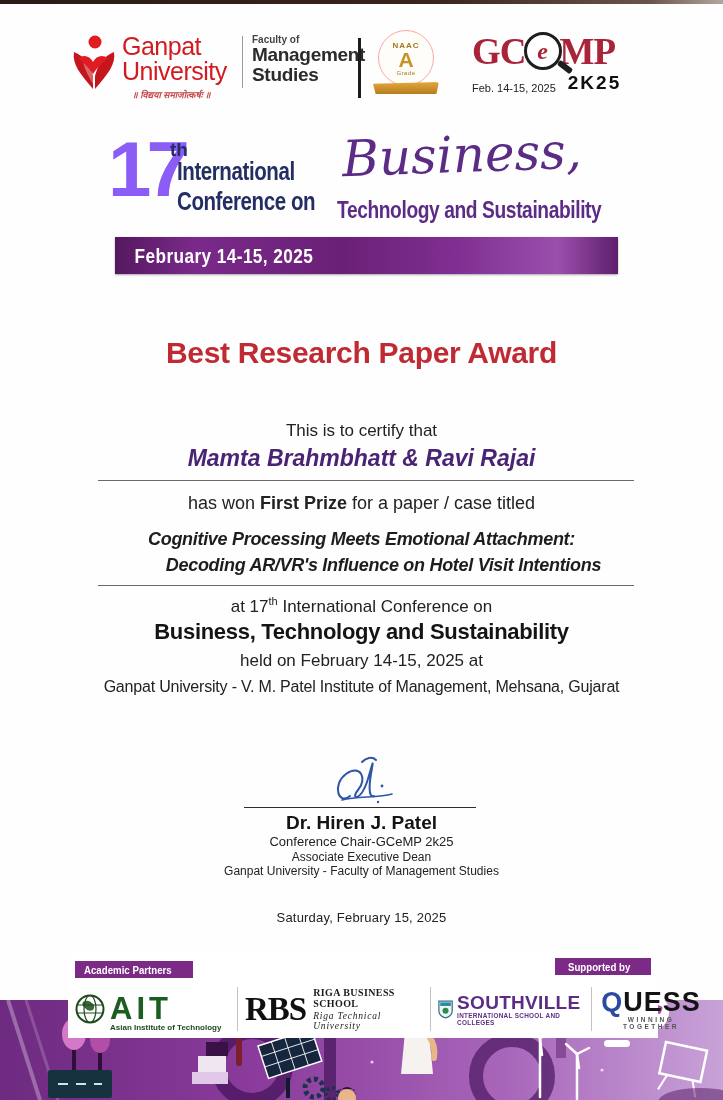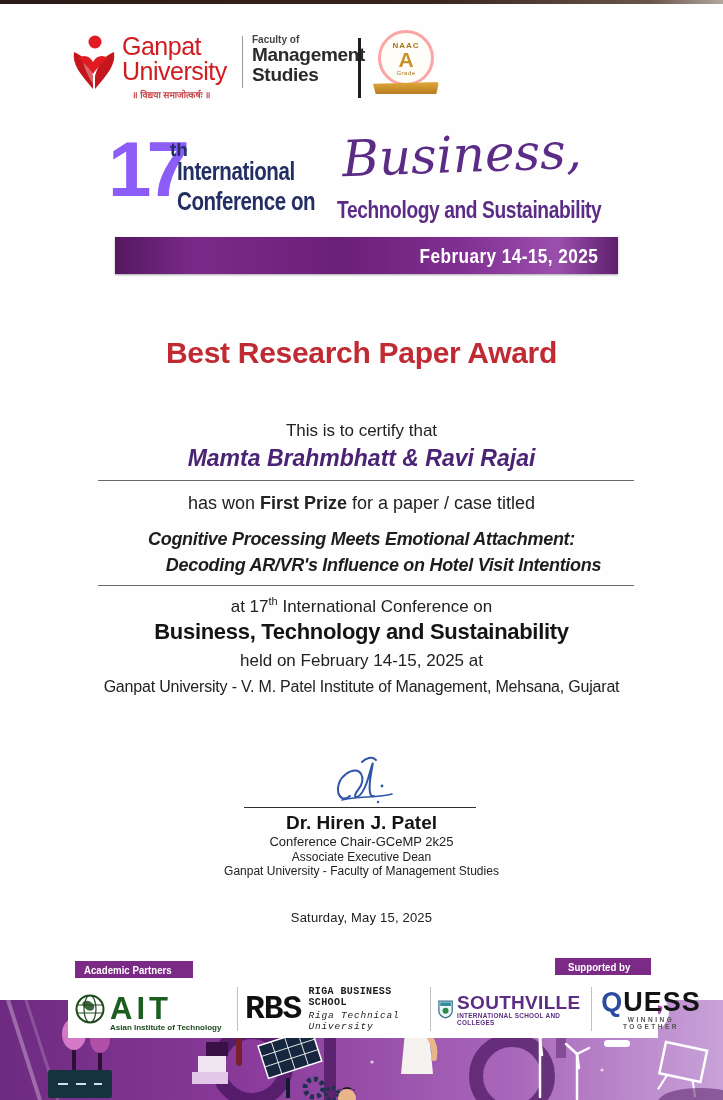--- a/index.html
+++ b/index.html
@@ -10,29 +10,29 @@
   }
   .scan-top { position:absolute; top:0; left:0; width:100%; height:4px;
     background:linear-gradient(90deg,#2b1a16 0%,#3a241c 60%,#6b554a 90%,#b3a79d 100%); }
 
   
   .header { position:absolute; top:30px; left:70px; width:590px; height:88px; }
   .ganpat { position:absolute; left:0; top:4px; display:flex; }
   .ganpat-icon { width:46px; height:58px; }
   .ganpat-text { margin-left:6px; color:#d11b21; font-weight:normal; font-size:25px;
     line-height:25px; letter-spacing:-0.5px; }
-  .ganpat-motto { color:#c5494d; font-size:9px; font-weight:bold; margin-top:4px; text-align:center; }
+  .ganpat-motto { color:#c5494d; font-size:9px; font-weight:bold; margin-top:4px; text-align:center;font-style:italic; }
   .vdiv1 { position:absolute; left:172px; top:6px; width:1px; height:52px; background:#9a9a9a; }
   .faculty { position:absolute; left:182px; top:4px; color:#2b2b2b; }
   .faculty .fsmall { font-size:10px; font-weight:bold; color:#444; }
   .faculty .fbig { font-size:19px; font-weight:bold; line-height:20px; letter-spacing:-0.3px; }
   .vdiv2 { position:absolute; left:288px; top:8px; width:2.5px; height:60px; background:#1c1c1c; }
 
   .naac { position:absolute; left:300px; top:0px; width:72px; text-align:center; }
-  .naac-circle { width:56px; height:56px; margin:0 auto; border:3px solid #fca5a5; border-radius:50%;
+  .naac-circle { width:56px; height:56px; margin:0 auto; border:1px solid #fca5a5; border-radius:50%;
     background:#fffdf8; display:flex; flex-direction:column; align-items:center; justify-content:center; }
   .naac-org { font-size:8px; font-weight:bold; color:#a5761c; letter-spacing:1px; }
   .naac-a { font-size:21px; font-weight:bold; color:#c8922a; line-height:20px; }
   .naac-g { font-size:6px; color:#a5761c; letter-spacing:.5px; }
   .naac-ribbon { width:66px; height:12px; margin:-4px auto 0;
     background:linear-gradient(180deg,#e2a93c,#b77c1e); border-radius:3px;
     clip-path:polygon(0 15%,100% 0,96% 100%,4% 100%); }
 
   .gcemp { position:absolute; left:402px; top:2px; width:188px; }
   .gcemp-row { display:flex; align-items:center; font-family:"Liberation Serif", serif; }
@@ -53,21 +53,21 @@
     font-weight:bold; color:#8b5cf6; letter-spacing:-5px; }
   .t-ord { position:absolute; left:170px; top:139px; font-size:19px; font-weight:bold; color:#232e63; }
   .t-lines { position:absolute; left:177px; top:156px; font-size:25px; font-weight:bold;
     color:#232e63; line-height:30px; letter-spacing:-0.5px; transform:scaleX(.82); transform-origin:left top; }
   .t-script { position:absolute; left:342px; top:126px; font-family:"DejaVu Serif", serif;
     font-style:italic; font-size:50px; color:#5b2b86; transform:rotate(-2deg); }
   .t-sub { position:absolute; left:337px; top:196px; font-size:24px; font-weight:bold;
     color:#5b2b86; letter-spacing:-0.5px; transform:scaleX(.80); transform-origin:left top; white-space:nowrap; }
 
   .banner { position:absolute; left:115px; top:237px; width:503px; height:37px;
-    display:flex; align-items:center; justify-content:flex-end;
+    display:flex; align-items:center; justify-content:flex-start;
     background:linear-gradient(90deg,#55185f 0%,#7a2a8a 16%,#6b2077 45%,#7f2f91 68%,#9b4fad 88%,#5e1f6d 100%);
     box-shadow:0 1px 2px rgba(0,0,0,.35); }
   .banner span { color:#fff; font-size:21px; font-weight:bold; letter-spacing:.5px;
     display:inline-block; transform:scaleX(.82); }
 
   
   .centerline { position:absolute; left:0; right:0; text-align:center; color:#222; }
   .award { top:336px; font-size:30px; font-weight:bold; color:#c02b33; letter-spacing:-0.3px; }
   .certify { top:421px; font-size:17px; }
   .recipients { top:445px; font-size:23px; font-weight:bold; font-style:italic; color:#4a2374; }
@@ -100,21 +100,21 @@
   .badge-ap { left:7px; top:7px; }
   .badge-sb { left:487px; top:4px; width:96px; text-align:center; }
   .logos-row { position:absolute; left:6px; right:6px; top:30px; height:50px;
     display:flex; align-items:center; }
   .ldiv { width:1px; height:44px; background:#c2c2c2; margin:0 7px; flex:none; }
 
   .ait { display:flex; align-items:center; width:156px; flex:none; position:relative; }
   .ait-abbr { font-size:31px; font-weight:bold; color:#1b5e20; letter-spacing:4px; margin-left:4px; }
   .ait-full { position:absolute; left:36px; top:32px; font-size:8px; font-weight:bold; color:#1d4a1d; white-space:nowrap; }
 
-  .rbs { display:flex; align-items:center; width:178px; flex:none; font-family:Liberation Mono, monospace; }
+  .rbs { display:flex; align-items:center; width:178px; flex:none; font-family:Liberation Serif, serif; }
   .rbs-abbr { font-size:33px; font-weight:bold; color:#101010; letter-spacing:-1px; }
   .rbs-text { margin-left:7px; }
   .rbs-l1 { font-size:10px; font-weight:bold; color:#1a1a1a; letter-spacing:.4px; }
   .rbs-l2 { font-size:9.5px; font-style:italic; color:#222; letter-spacing:.8px; margin-top:2px; }
 
   .sv { display:flex; align-items:center; width:146px; flex:none; }
   .sv-text { margin-left:4px; }
   .sv-name { font-size:19px; font-weight:bold; color:#5c2d82; letter-spacing:.3px; line-height:19px; }
   .sv-sub { font-size:6.4px; font-weight:bold; color:#5c2d82; letter-spacing:.3px; }
 
@@ -158,20 +158,36 @@
 
     <div class="naac">
       <div class="naac-circle">
         <div class="naac-org">NAAC</div>
         <div class="naac-a">A</div>
         <div class="naac-g">Grade</div>
       </div>
       <div class="naac-ribbon"></div>
     </div>
 
+    <div class="gcemp">
+      <div class="gcemp-row">
+        <span class="gcemp-gc">GC</span>
+        <span class="magnifier">
+          <span class="lens">
+              <span class="e">e</span>
+            </span>
+          <span class="handle"></span>
+        </span>
+        <span class="gcemp-mp">MP</span>
+      </div>
+      <div class="gcemp-sub">
+        <span class="gcemp-date">Feb. 14-15, 2025</span>
+        <span class="gcemp-year">2K25</span>
+      </div>
+    </div>
   </div>
 
   <div class="t-num">17</div>
   <div class="t-ord">th</div>
   <div class="t-lines">
     <div>International</div>
     <div>Conference on</div>
   </div>
   <div class="t-script">Business,</div>
   <div class="t-sub">Technology and Sustainability</div>
@@ -204,21 +220,21 @@
       <path stroke-width="1.6" d="M30 52 C 45 48, 66 50, 80 46"></path>
       <circle cx="70" cy="38" r="1.4" fill="#2d55a8" stroke="none"></circle>
       <circle cx="66" cy="54" r="1.2" fill="#2d55a8" stroke="none"></circle>
     </g>
   </svg>
   <div class="sig-line"></div>
   <div class="centerline signer">Dr. Hiren J. Patel</div>
   <div class="centerline role1">Conference Chair-GCeMP 2k25</div>
   <div class="centerline role2">Associate Executive Dean</div>
   <div class="centerline role3">Ganpat University - Faculty of Management Studies</div>
-  <div class="centerline issued">Saturday, May 15, 2025</div>
+  <div class="centerline issued">Saturday, February 15, 2025</div>
 
   <svg class="illustration" viewBox="0 0 723 100">
     <defs>
       <linearGradient id="bg" x1="0" y1="0" x2="1" y2="0">
         <stop offset="0" stop-color="#6e2a80"></stop>
         <stop offset="0.35" stop-color="#8a3b9b"></stop>
         <stop offset="0.7" stop-color="#a866ba"></stop>
         <stop offset="1" stop-color="#c8a2d8"></stop>
       </linearGradient>
     </defs>

